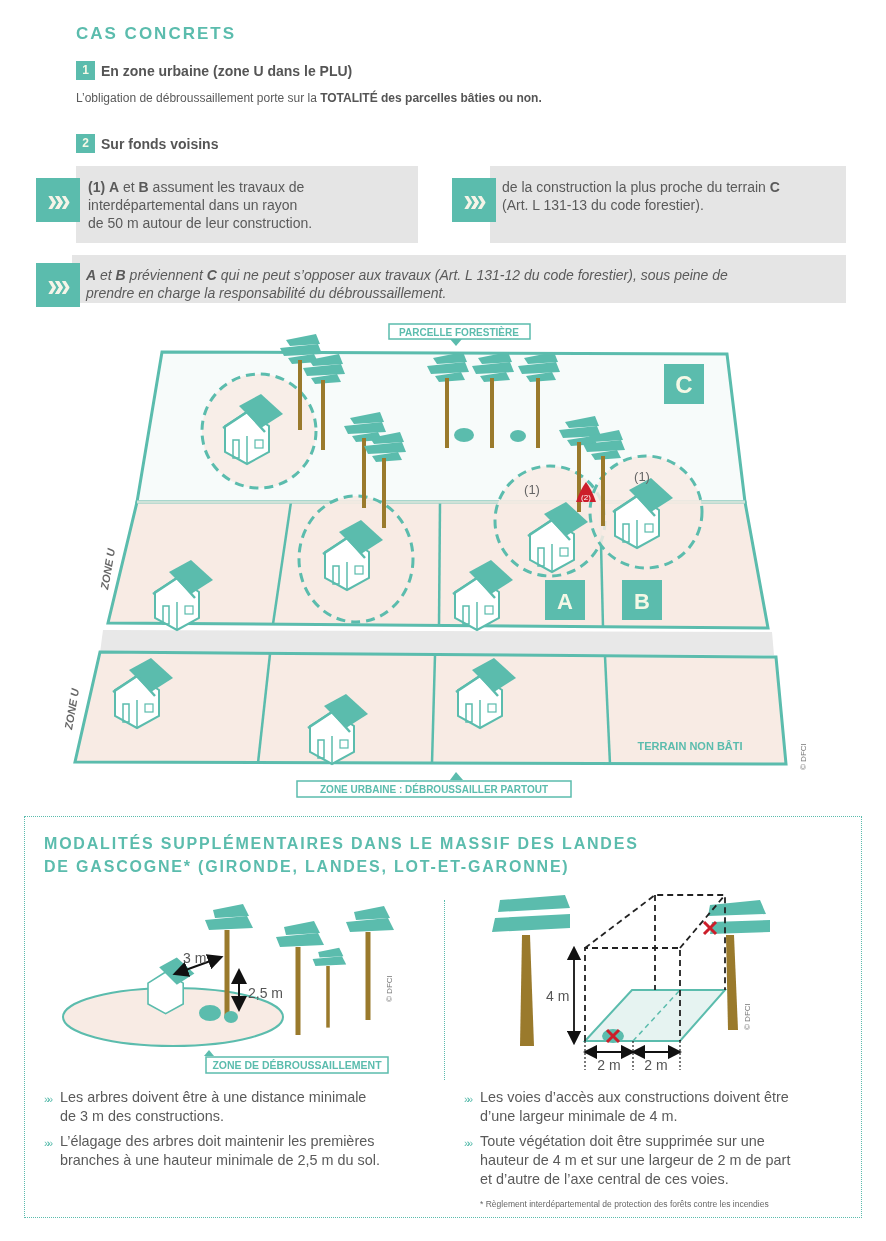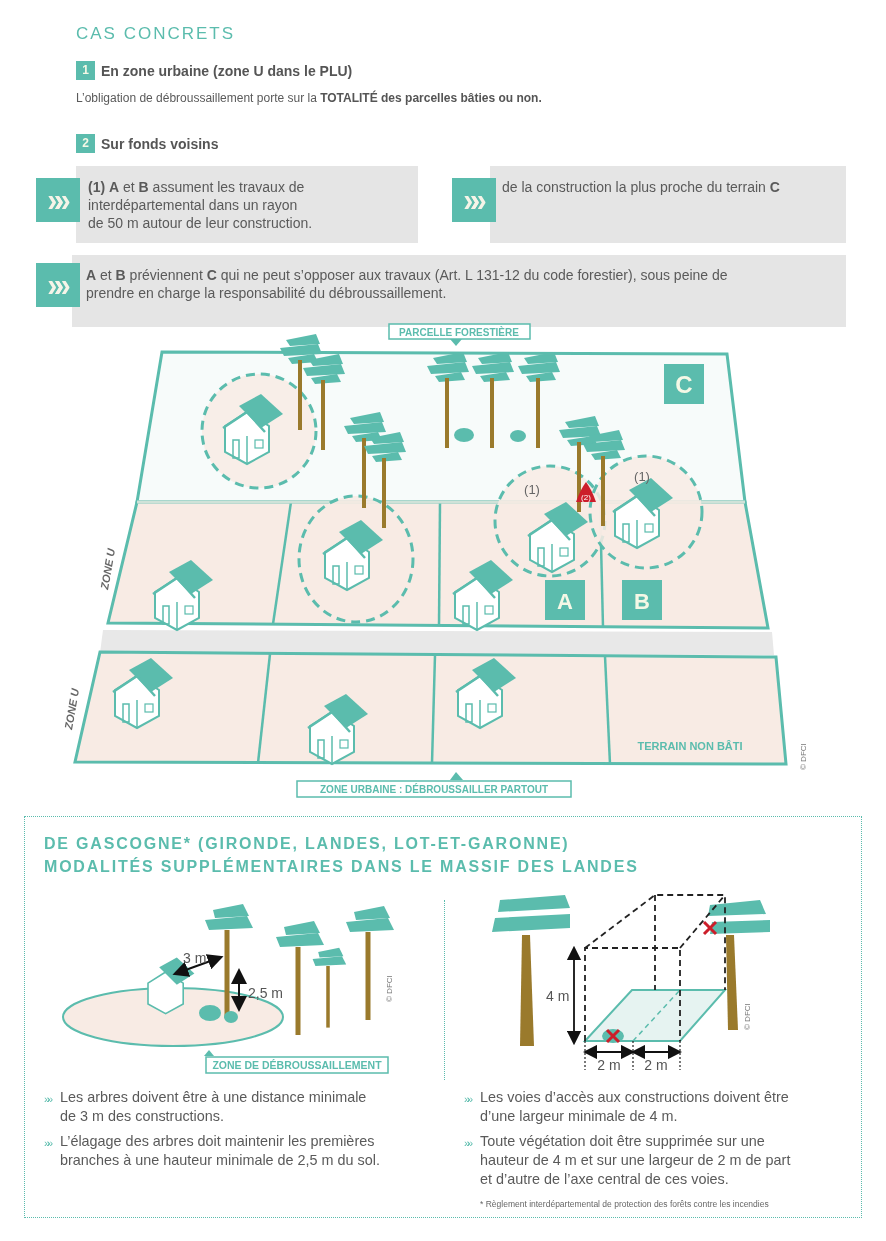--- a/index.html
+++ b/index.html
@@ -1,18 +1,18 @@
 <!DOCTYPE html>
 <html><head>
 <meta charset="utf-8">
 <style>
   * { box-sizing: border-box; margin: 0; padding: 0; }
   body { width: 886px; height: 1241px; background: #ffffff; font-family: "Liberation Sans", sans-serif; color: #5a5a5a; position: relative; overflow: hidden; }
   .abs { position: absolute; }
-  .h-title { left: 76px; top: 24px; font-size: 17px; letter-spacing: 2px; color: #5bbcad; font-weight: normal; }
+  .h-title { left: 76px; top: 24px; font-size: 17px; letter-spacing: 2px; color: #5bbcad; font-weight: bold; }
   .num-badge { display: inline-block; width: 19px; height: 19px; background: #5bbcad; color: #f5f8e6; font-size: 12px; text-align: center; line-height: 19px; margin-right: 6px; font-weight: bold; }
   .sub { font-size: 14px; font-weight: bold; color: #555; display: flex; align-items: center; }
   .para { left: 76px; top: 89px; font-size: 12px; line-height: 19px; color: #5a5a5a; }
   .para b { color: #555; }
   .note { background: #e5e5e5; font-size: 14px; line-height: 18px; color: #5a5a5a; padding: 12px 12px 10px 14px; }
   .chev { background: #5bbcad; width: 44px; height: 44px; display: flex; align-items: center; justify-content: center; color: #f6f4e8; font-size: 30px; font-weight: bold; line-height: 1; }
   .chev span { transform: scaleY(1.1); letter-spacing: -6px; margin-left: -4px; }
   svg text { font-family: "Liberation Sans", sans-serif; }
   .box2 { left: 24px; top: 816px; width: 838px; height: 402px; border: 1.5px dotted #5bbcad; }
   .h2 { left: 44px; top: 832px; font-size: 16px; letter-spacing: 1.8px; color: #5bbcad; font-weight: bold; line-height: 23px; }
@@ -45,27 +45,28 @@
   <div>interdépartemental dans un rayon</div>
   <div>de 50 m autour de leur construction.</div>
 </div>
 <div class="abs chev" style="left:36px;top:178px;">
     <span>»</span>
     <span>»</span>
   </div>
 
 <div class="abs note" style="left:490px;top:166px;width:356px;height:77px;padding-left:12px;">
   <div><span>de la construction la plus proche du terrain </span><b>C</b></div>
+  <div>(Art. L 131-13 du code forestier).</div>
 </div>
 <div class="abs chev" style="left:452px;top:178px;">
     <span>»</span>
     <span>»</span>
   </div>
 
-<div class="abs note" style="left:72px;top:255px;width:774px;height:72px;padding:11px 12px 0 14px;">
+<div class="abs note" style="left:72px;top:255px;width:774px;height:48px;padding:11px 12px 0 14px;font-style:italic;">
   <div><b>A</b><span> et </span><b>B</b><span> préviennent </span><b>C</b><span> qui ne peut s’opposer aux travaux (Art. L 131-12 du code forestier), sous peine de</span></div>
   <div>prendre en charge la responsabilité du débroussaillement.</div>
 </div>
 <div class="abs chev" style="left:36px;top:263px;">
     <span>»</span>
     <span>»</span>
   </div>
 
 <svg class="abs" style="left:0;top:315px;" width="886" height="495" viewBox="0 315 886 495">
   <defs>
@@ -151,22 +152,22 @@
   <polygon points="450,339 462,339 456,346" fill="#5bbcad"></polygon>
   <text x="459" y="335.5" font-size="10" font-weight="bold" fill="#5bbcad" text-anchor="middle">PARCELLE FORESTIÈRE</text>
 
   <polygon points="450,780 463,780 456,772" fill="#5bbcad"></polygon>
   <rect x="297" y="781" width="274" height="16" fill="#fff" stroke="#5bbcad" stroke-width="1.5"></rect>
   <text x="434" y="793" font-size="10" font-weight="bold" fill="#5bbcad" text-anchor="middle">ZONE URBAINE : DÉBROUSSAILLER PARTOUT</text>
 </svg>
 
 <div class="abs box2"></div>
 <div class="abs h2">
+  <div>MODALITÉS SUPPLÉMENTAIRES DANS LE MASSIF DES LANDES</div>
   <div>DE GASCOGNE* (GIRONDE, LANDES, LOT-ET-GARONNE)</div>
-  <div>MODALITÉS SUPPLÉMENTAIRES DANS LE MASSIF DES LANDES</div>
 </div>
 <div class="abs vdiv"></div>
 
 <svg class="abs" style="left:40px;top:890px;" width="400" height="190" viewBox="0 0 400 190">
   <defs>
     <g id="tree2">
       <polygon points="-14,0 16,-6 22,6 -12,8" fill="#5bbcad"></polygon>
       <polygon points="-22,10 20,6 26,18 -18,20" fill="#5bbcad"></polygon>
       <rect x="-2.5" y="20" width="5" height="88" fill="#9a7a2c"></rect>
     </g>

